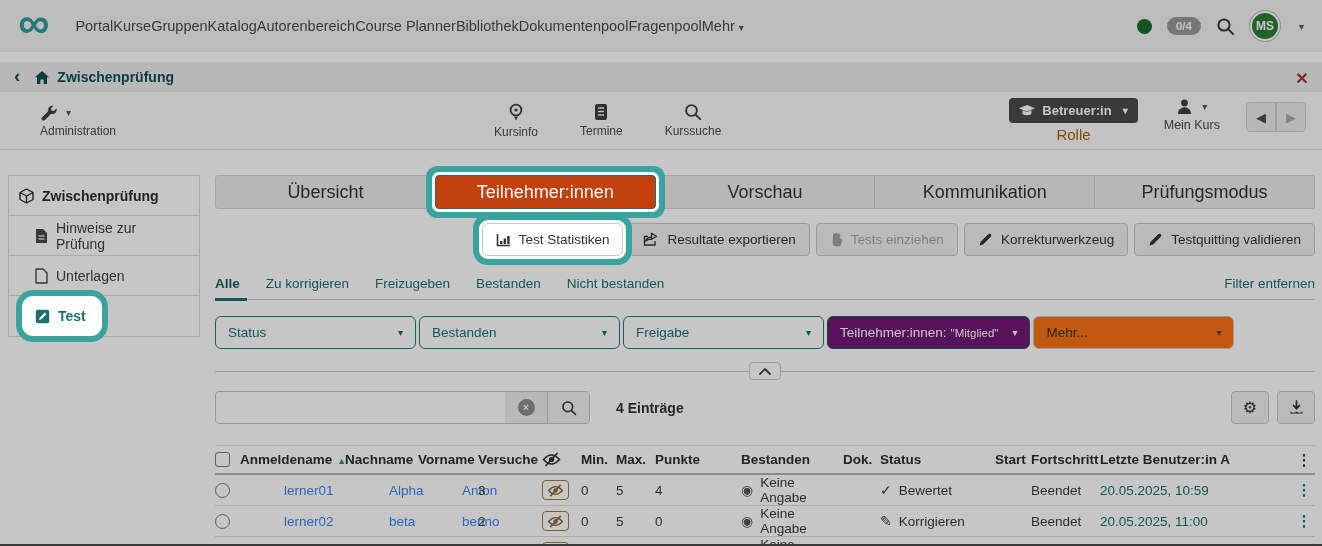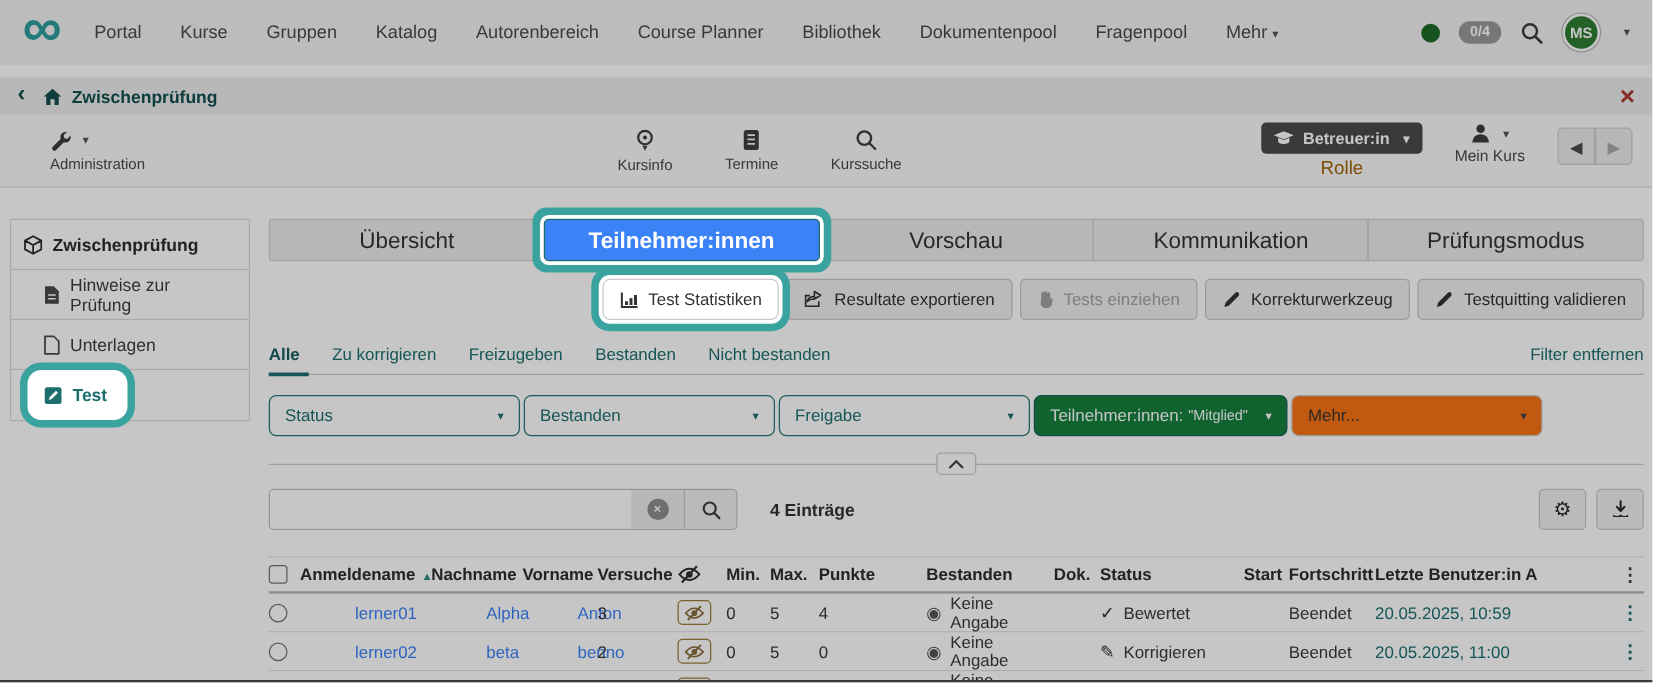--- a/index.html
+++ b/index.html
@@ -7,21 +7,21 @@
   body { font-family:"Liberation Sans", sans-serif; color:#333; }
   .app { position:relative; width:1322px; height:546px; overflow:hidden; background:#fff; border-bottom:2px solid #3a3a3a; }
 
   
   .dim { position:absolute; inset:0; background:rgba(0,0,0,0.225); z-index:100; pointer-events:none; }
   .spotlight { position:relative; z-index:110; box-shadow:0 0 0 3px #fff, 0 0 0 9px #3aa3a0; }
 
   
   .topnav { height:52px; background:#f3f3f3; display:flex; align-items:center; padding:0 18px; }
   .logo { font-size:44px; line-height:40px; color:#2e9e9e; font-weight:bold; margin-right:26px; margin-top:-6px; }
-  .topnav-items { display:flex; align-items:center; gap:31px; font-size:14.5px; color:#4a4a4a; }
+  .topnav-items { display:flex; align-items:center; font-size:14.5px; color:#4a4a4a; }
   .topnav-item { cursor:pointer; white-space:nowrap; }
   .caret { font-size:10px; color:#555; margin-left:4px; }
   .topnav-right { margin-left:auto; display:flex; align-items:center; gap:15px; }
   .presence-dot { width:15px; height:15px; border-radius:50%; background:#1e6b28; }
   .task-badge { background:#9a9a9a; color:#fff; font-size:11.5px; font-weight:bold; padding:3px 9px; border-radius:10px; }
   .avatar { width:30px; height:30px; border-radius:50%; background:#2e7d32; border:2px solid #fff; box-shadow:0 0 0 1px #bbb; color:#fff; font-size:12px; font-weight:bold; display:flex; align-items:center; justify-content:center; }
 
   
   .crumb-gap { height:10px; background:#fff; }
   .crumbbar { height:30px; background:#ededed; display:flex; align-items:center; padding:0 14px; color:#134f4f; }
@@ -56,42 +56,42 @@
   .side-item .spot-wrap { display:inline-flex; align-items:center; gap:8px; background:#fff; border-radius:8px; padding:9px 13px 9px 10px; margin-left:-10px; }
   .side-item.test { color:#1d6f6f; font-weight:bold;text-align:right; }
 
   .main { flex:1; margin:25px 7px 0 15px; }
 
   
   .tabs { display:flex; }
   .tab { flex:1; height:34px; background:#ececec; border:1px solid #d2d2d2; margin-left:-1px; display:flex; align-items:center; justify-content:center; font-size:18px; color:#333; cursor:pointer; }
   .tab:first-child { margin-left:0; border-radius:3px 0 0 3px; }
   .tab:last-child { border-radius:0 3px 3px 0; }
-  .tab.active { background:#3b82f6; border-color:#216b69; color:#fff; border-radius:4px;font-weight:bold; }
+  .tab.active { background:#c2410c; border-color:#216b69; color:#fff; border-radius:4px; }
 
   
   .actions { margin-top:14px; display:flex; justify-content:flex-end; gap:6px; }
   .btn { height:33px; background:#f0f0f0; border:1px solid #c8c8c8; border-radius:4px; padding:0 13px; display:flex; align-items:center; gap:8px; font-size:13.5px; color:#333; cursor:pointer; white-space:nowrap; }
   .btn .ico { display:flex; }
   .btn.disabled { color:#a3a3a3; cursor:default; }
   .btn.spotlight { background:#fff; border-radius:6px; }
 
   
   .ftabs { margin-top:20px; display:flex; align-items:flex-end; gap:26px; border-bottom:1px solid #cfcfcf; padding-bottom:8px; position:relative; font-size:13.5px; }
   .ftab { color:#1d6f6f; cursor:pointer; }
   .ftab.active { font-weight:bold; color:#17605f; }
   .ftab.active::after { content:""; position:absolute; bottom:-2px; width:32px; height:3px; background:#1d6f6f; margin-top:4px; left:0; }
   .ftab-remove { margin-left:auto; color:#1d6f6f; cursor:pointer; }
 
   
   .pills { margin-top:16px; display:flex; gap:3px; }
   .pill { height:33px; border:1.5px solid #2a7a78; border-radius:6px; background:#fff; color:#1d6f6f; font-size:13.5px; display:flex; align-items:center; justify-content:space-between; padding:0 12px; cursor:pointer; }
   .pill.w200 { width:201px; }
   .pill .caret { color:#1d6f6f; margin-left:10px; }
-  .pill.active { background:#15803d; border-color:#1d5f5e; color:#fff; width:auto; gap:4px; justify-content:flex-start; }
+  .pill.active { background:#701a75; border-color:#1d5f5e; color:#fff; width:auto; gap:4px; justify-content:flex-start; }
   .pill.active .caret { color:#fff; }
   .pill.active .pill-val { font-size:11.5px; }
   .pill.plain { border-color:#c9c9c9; color:#333; background:#f97316; }
   .pill.plain .caret { color:#444; }
 
   
   .collapse-row { margin-top:13px; position:relative; height:18px; }
   .collapse-row .line { position:absolute; top:9px; left:0; right:0; border-top:1px solid #cfcfcf; }
   .collapse-btn { position:absolute; left:50%; transform:translateX(-50%); top:0; width:32px; height:18px; background:#fff; border:1px solid #ccc; border-radius:4px; display:flex; align-items:center; justify-content:center; cursor:pointer; }
 

